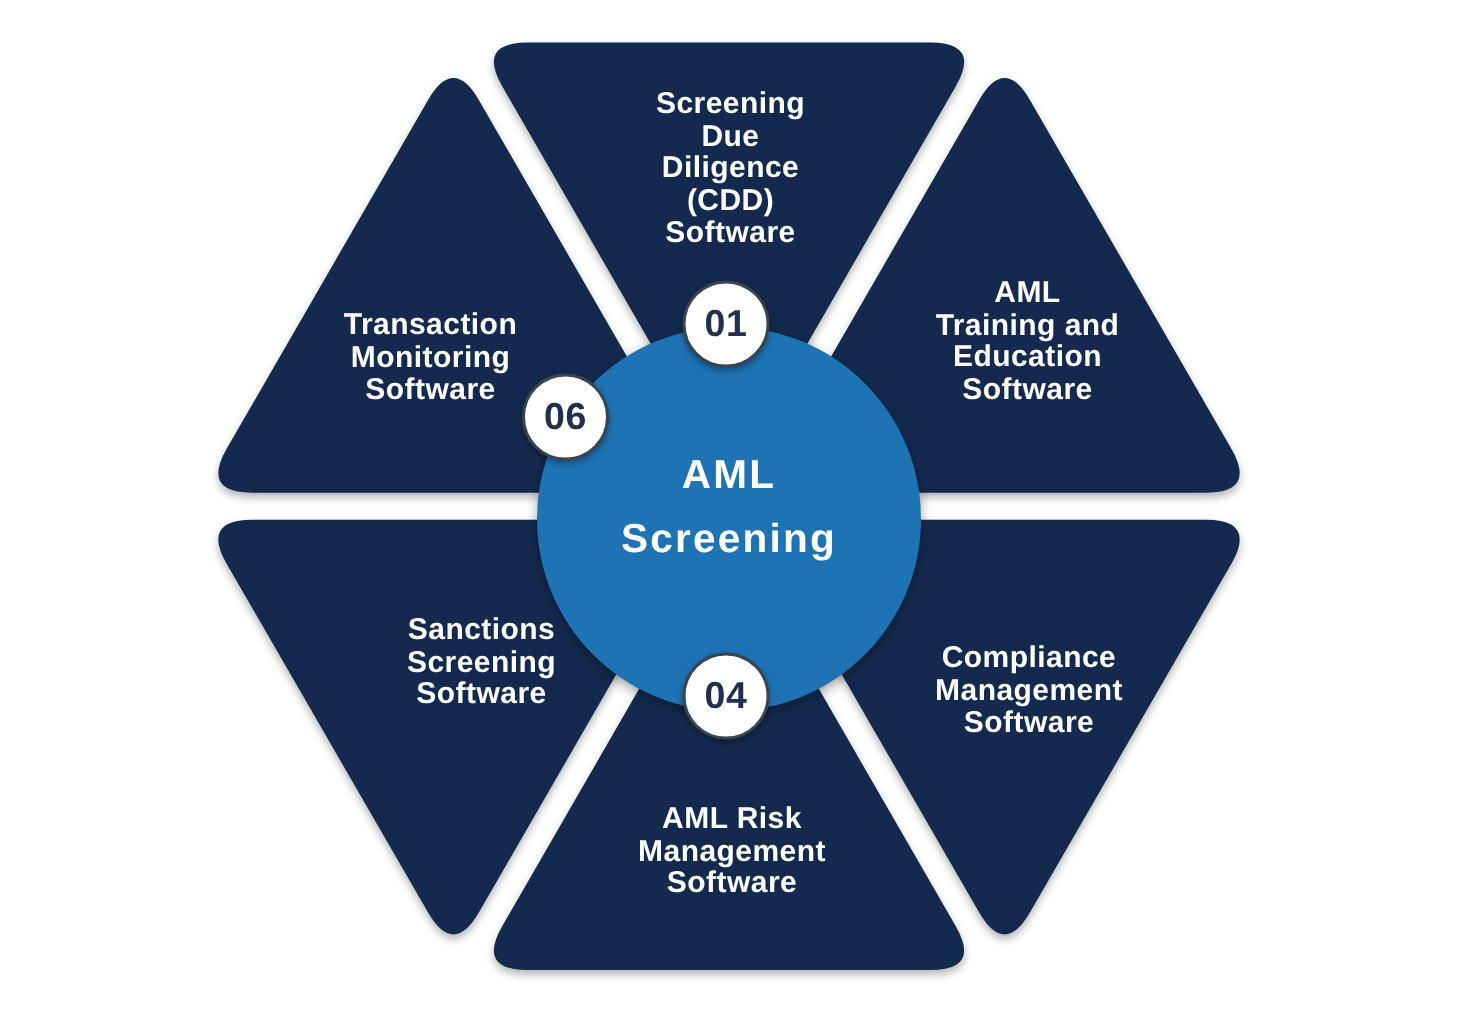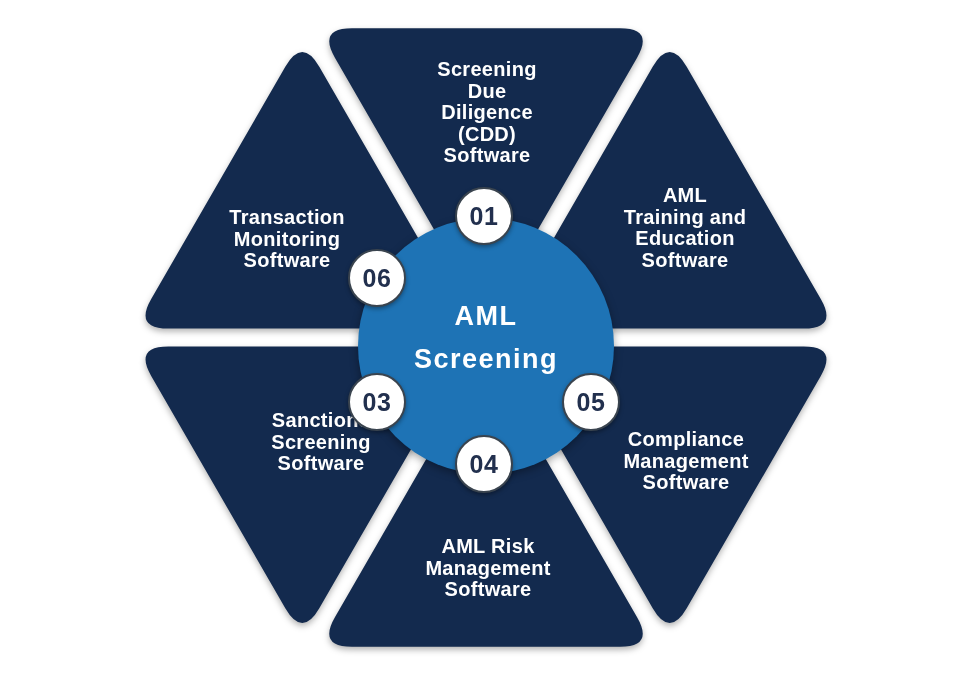--- a/index.html
+++ b/index.html
@@ -122,28 +122,22 @@
 Training and
 Education
 Software</div>
 
   <div class="badge pos-b01">
     <span>01</span>
   </div>
   <div class="badge pos-b02">
     <span>06</span>
   </div>
-  <div class="badge pos-b03">
-    <span>03</span>
-  </div>
   <div class="badge pos-b04">
     <span>04</span>
-  </div>
-  <div class="badge pos-b05">
-    <span>05</span>
   </div>
 
   <div class="center-title">
     <div>AML</div>
     <div>Screening</div>
   </div>
 
 </div>
 
 </body></html>

